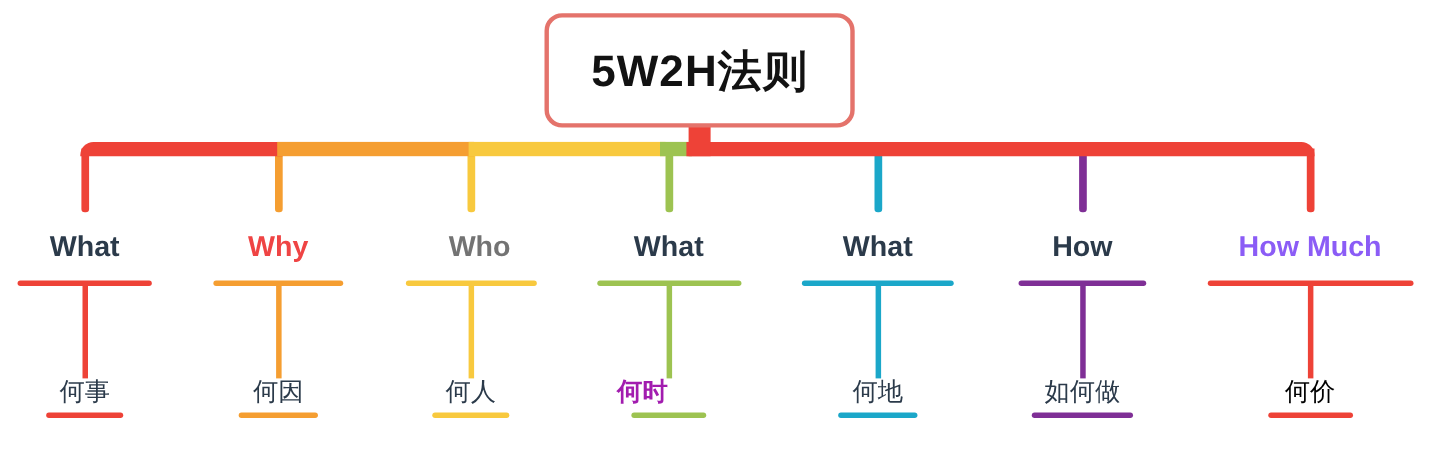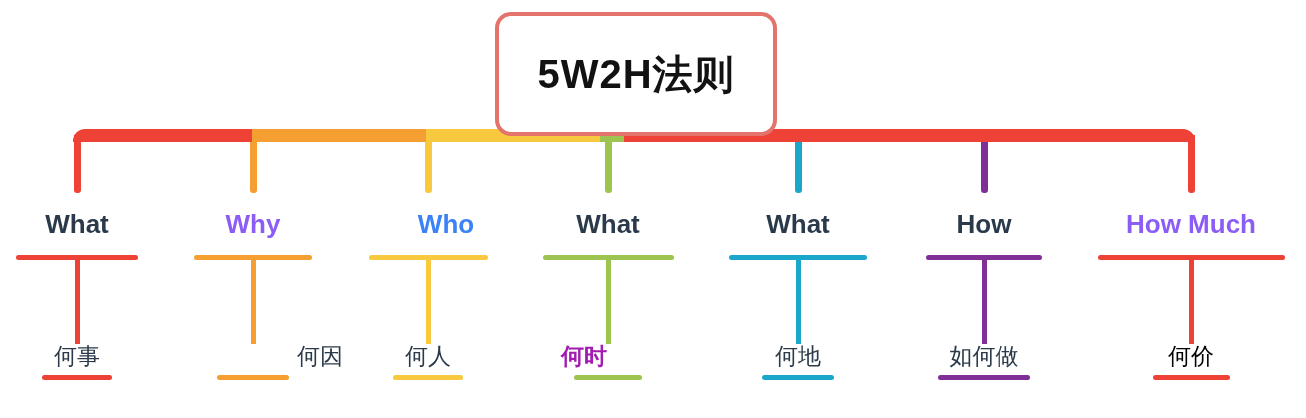--- a/index.html
+++ b/index.html
@@ -2,21 +2,21 @@
 <html><head>
 <meta charset="utf-8">
 <style>
   html,body{margin:0;padding:0;background:#fff;}
   #canvas{
     position:relative;width:1306px;height:418px;background:#ffffff;
     font-family:"Liberation Sans","DejaVu Sans",sans-serif;overflow:hidden;
   }
   
   .title-box{
-    position:absolute;left:495px;top:12px;width:282px;height:124px;
+    position:absolute;left:495px;top:12px;width:282px;height:104px;
     box-sizing:border-box;border:4px solid #f9a8d4;border-radius:16px;
     background:#fff;display:flex;align-items:center;justify-content:center;
     z-index:3;
   }
   .title-box .title-text{
     font-size:40px;font-weight:bold;color:#121212;letter-spacing:1px;
   }
   .stub{position:absolute;left:626px;top:106px;width:20px;height:36px;z-index:2;}
   
   .bar-seg{position:absolute;top:129px;height:13px;z-index:1;}
@@ -64,29 +64,29 @@
       <div>
         <div class="drop" style="left: 73.5px; background: rgb(238, 66, 55);"></div>
         <div class="en-label" style="left: -33px; color: rgb(43, 58, 74);">What</div>
         <div class="shelf shelf1" style="left: 16px; width: 122px; background: rgb(238, 66, 55);"></div>
         <div class="conn2" style="left: 74.5px; background: rgb(238, 66, 55);"></div>
         <div class="zh-label" style="left: -13px; color: rgb(43, 58, 74);">何事</div>
         <div class="shelf shelf2" style="left: 42px; width: 70px; background: rgb(238, 66, 55);"></div>
       </div>
       <div>
         <div class="drop" style="left: 249.5px; background: rgb(245, 158, 49);"></div>
-        <div class="en-label" style="left: 143px; color: #8b5cf6;">Why</div>
+        <div class="en-label" style="left: 143px; color: #ef4444;">Why</div>
         <div class="shelf shelf1" style="left: 194px; width: 118px; background: rgb(245, 158, 49);"></div>
         <div class="conn2" style="left: 250.5px; background: rgb(245, 158, 49);"></div>
-        <div class="zh-label" style="left: 163px; color: rgb(43, 58, 74); text-align: right;">何因</div>
+        <div class="zh-label" style="left: 163px; color: rgb(43, 58, 74);">何因</div>
         <div class="shelf shelf2" style="left: 217px; width: 72px; background: rgb(245, 158, 49);"></div>
       </div>
       <div>
         <div class="drop" style="left: 424.5px; background: rgb(248, 201, 62);"></div>
-        <div class="en-label" style="left: 336px; color: #3b82f6;">Who</div>
+        <div class="en-label" style="left: 326px; color: #737373;">Who</div>
         <div class="shelf shelf1" style="left: 368.5px; width: 119px; background: rgb(248, 201, 62);"></div>
         <div class="conn2" style="left: 425.5px; background: rgb(248, 201, 62);"></div>
         <div class="zh-label" style="left: 338px; color: rgb(43, 58, 74);">何人</div>
         <div class="shelf shelf2" style="left: 393px; width: 70px; background: rgb(248, 201, 62);"></div>
       </div>
       <div>
         <div class="drop" style="left: 604.5px; background: rgb(157, 195, 81);"></div>
         <div class="en-label" style="left: 498px; color: rgb(43, 58, 74);">What</div>
         <div class="shelf shelf1" style="left: 542.5px; width: 131px; background: rgb(157, 195, 81);"></div>
         <div class="conn2" style="left: 605.5px; background: rgb(157, 195, 81);"></div>

